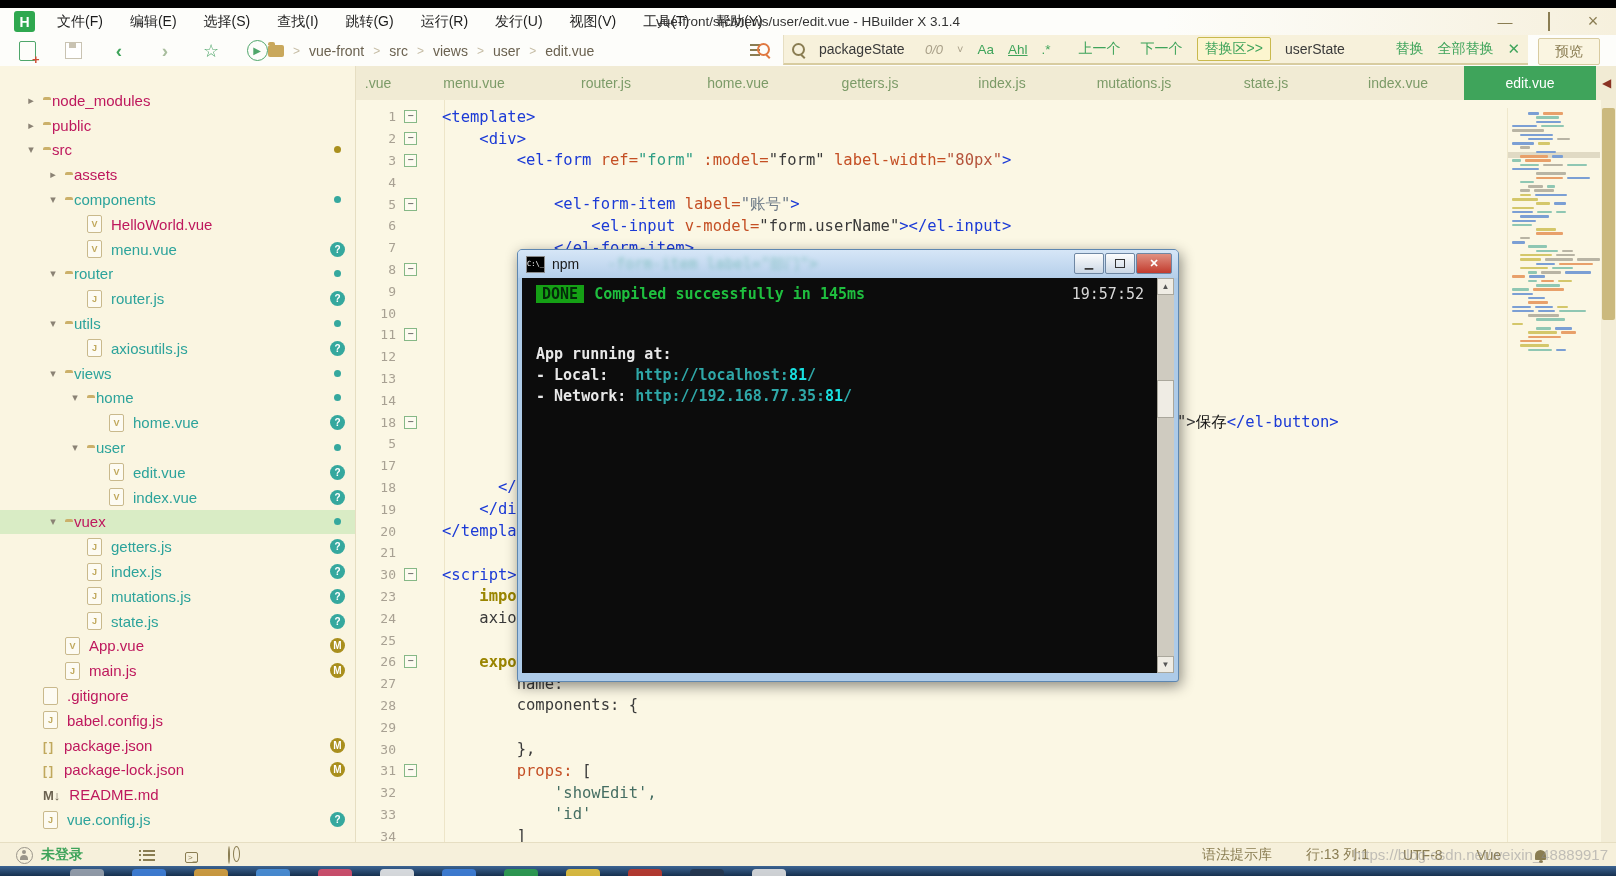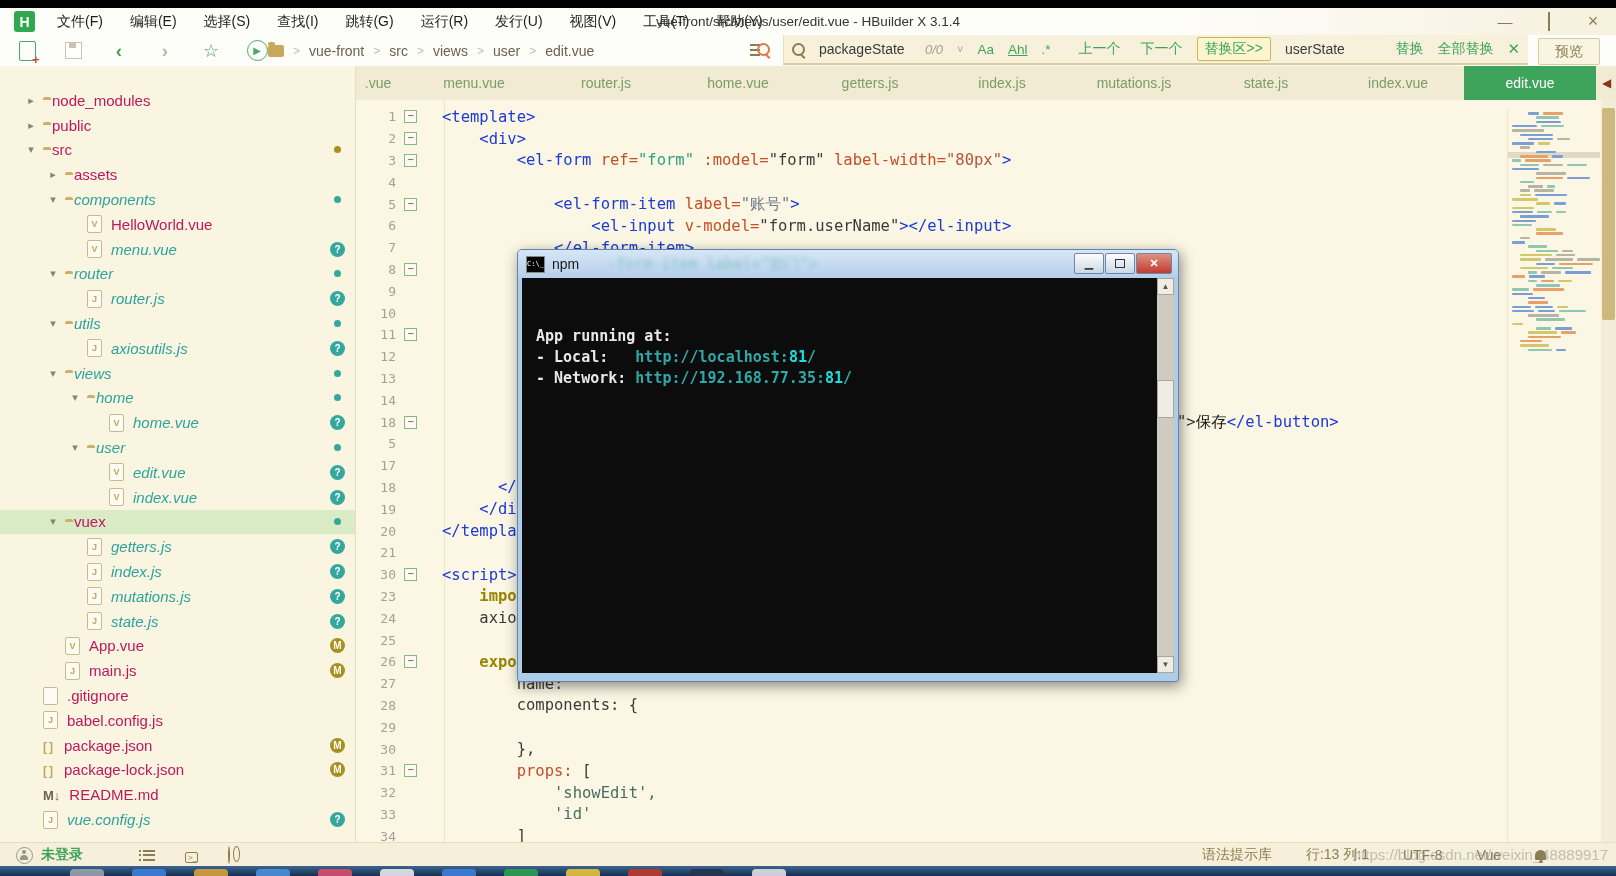--- a/index.html
+++ b/index.html
@@ -70,21 +70,21 @@
   .trow.sel{background:#D9ECC5;}
   .tchev{width:14px;color:#8a8274;font-size:11px;text-align:center;flex:none;}
   .ticon{flex:none;margin:0 9px 0 5px;}
   .i-folder{width:17px;height:12px;background:#CBB06A;border-radius:1.5px;position:relative;}
   .i-folder::before{content:"";position:absolute;left:0;top:-3px;width:8px;height:3px;background:#CBB06A;border-radius:2px 2px 0 0;}
   .i-file{width:13px;height:16px;border:1.5px solid #C9B98C;border-radius:2px;background:#FDFBF2;position:relative;
     font-size:9px;color:#C0A85C;display:flex;align-items:center;justify-content:center;font-weight:bold;}
   .i-md{font-size:13px;color:#6b6250;font-weight:bold;width:22px;}
   .i-json{font-size:12px;color:#C0A85C;font-weight:bold;width:16px;letter-spacing:2px;}
   .tlabel{color:#be185d;}
-  .trow.teal .tlabel{color:#2CA39B;font-style:italic;}
+  .trow.teal .tlabel{color:#2CA39B;}
   .badge{position:absolute;right:10px;width:15px;height:15px;border-radius:50%;color:#fff;font-size:10px;font-weight:bold;
     display:flex;align-items:center;justify-content:center;}
   .badge.q{background:#35A89E;}
   .badge.m{background:#A98F1D;}
   .dot{position:absolute;right:14px;width:7px;height:7px;border-radius:50%;}
   .dot.teal{background:#35A89E;}
   .dot.olive{background:#A98F1D;}
   
   .editor{position:absolute;left:356px;top:100px;width:1260px;height:742px;background:#FBF7E4;overflow:hidden;}
   .gutter-sep{position:absolute;left:88px;top:0;bottom:0;width:1px;background:#EDE5C8;}
@@ -757,20 +757,25 @@
       <span class="ghost">-form-item label="部门"&gt;</span>
       <div class="term-btns">
         <span class="tbn">▁</span>
         <span class="tbn">
             <span class="sq"></span>
           </span>
         <span class="tbn close">✕</span>
       </div>
     </div>
     <div class="term-body">
+      <div class="term-row1">
+        <span class="done-badge">DONE</span>
+        <span class="done-msg">Compiled successfully in 145ms</span>
+        <span class="term-time">19:57:52</span>
+      </div>
       <div class="term-app">App running at:</div>
       <div class="term-line"><span style="white-space:pre;">- Local:  </span> <span class="turl">http://localhost:</span><span class="tport">81</span><span class="turl">/</span></div>
       <div class="term-line"><span>- Network:</span> <span class="turl">http://192.168.77.35:</span><span class="tport">81</span><span class="turl">/</span></div>
     </div>
     <div class="term-scroll">
       <div class="tsarrow" style="top:0;">▲</div>
       <div class="tsthumb"></div>
       <div class="tsarrow" style="bottom:0;">▼</div>
     </div>
   </div>

